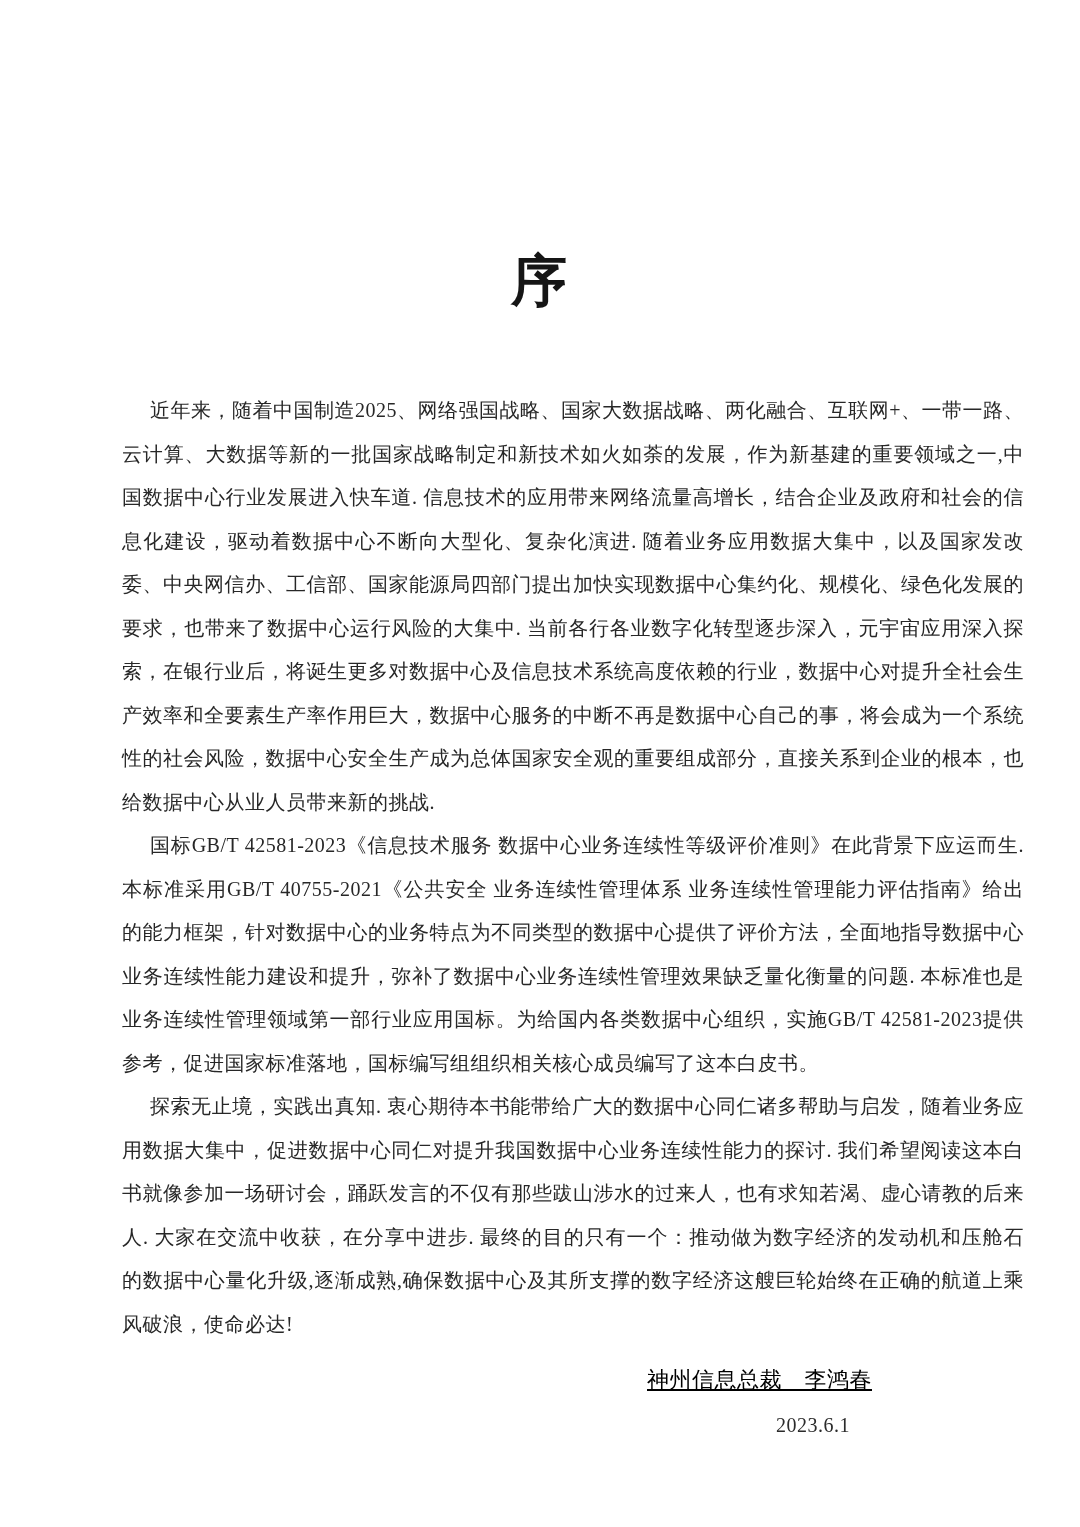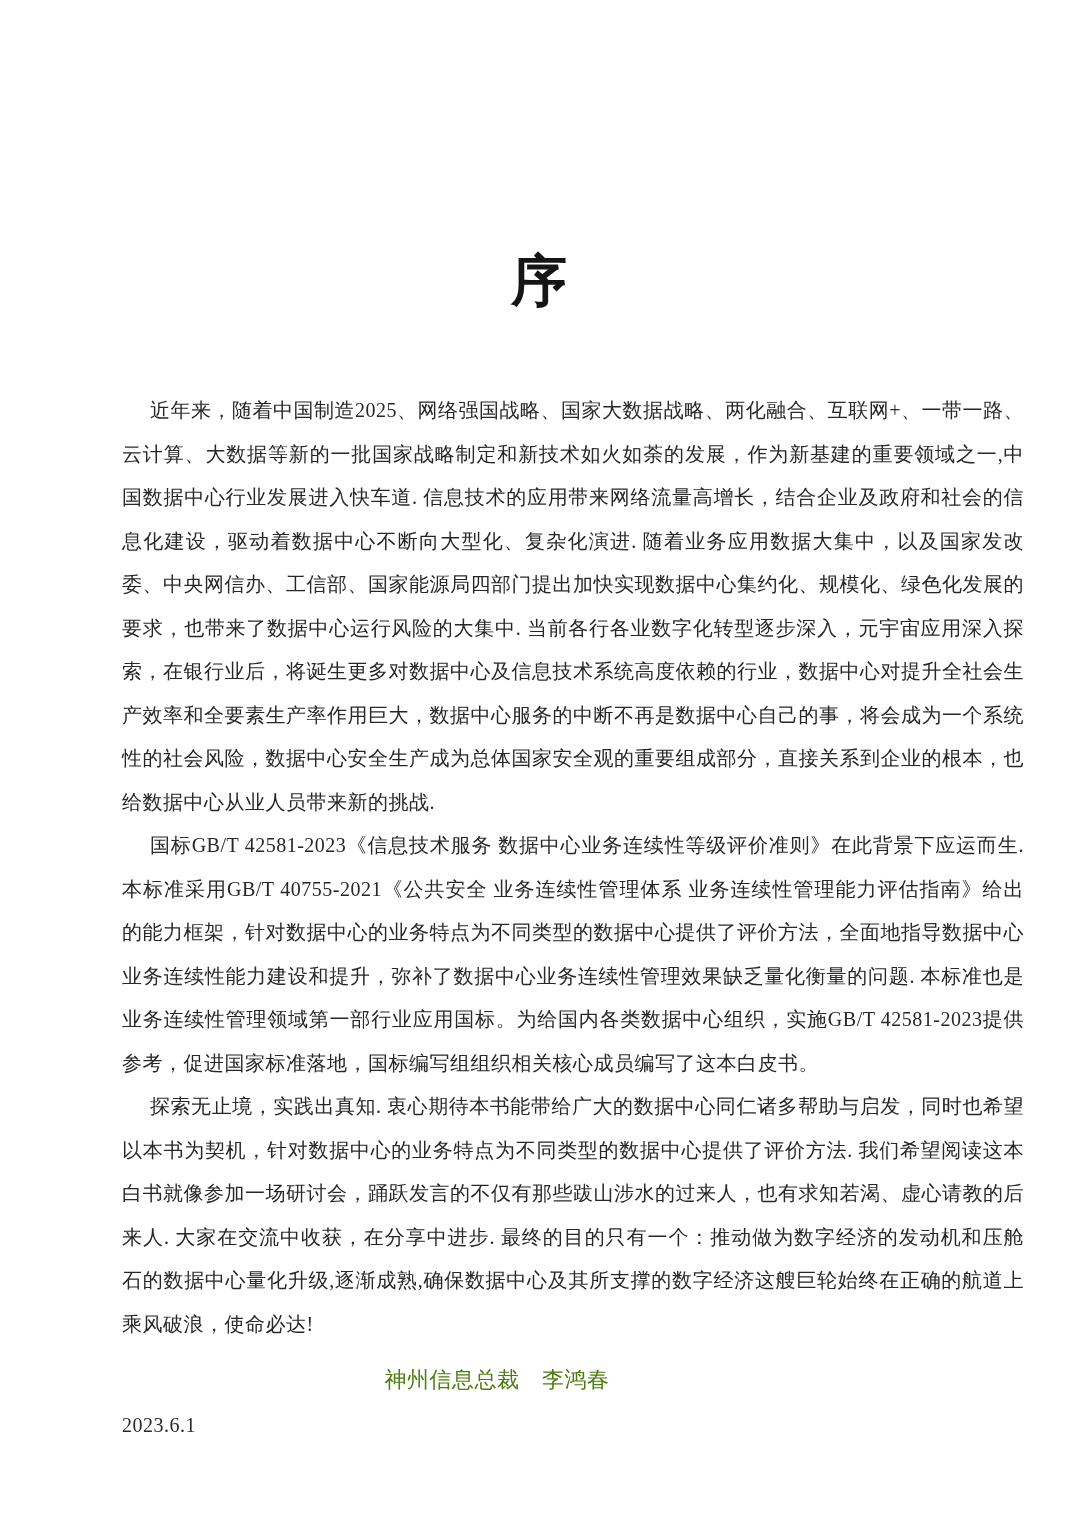--- a/index.html
+++ b/index.html
@@ -37,46 +37,47 @@
   }
   .content p {
     margin: 0;
     text-indent: 28px;
     word-break: break-all;
   }
   .sig-block {
     margin-top: 12px;
   }
   .signature {
-    text-align: center;
+    text-align: right;
     padding-right: 152px;
     font-size: 22px;
     line-height: 44px;
-    color: #4d7c0f;
+    color: #000000;
+    text-decoration: underline;
   }
   .date {
-    text-align: left;
+    text-align: right;
     padding-right: 174px;
     font-size: 20px;
     line-height: 46px;
     color: #2b2b2b;
     font-family: "Liberation Serif", "DejaVu Serif", serif;
   }
 </style>
 </head>
 <body>
 
 <div class="page">
 
   <div class="title">序</div>
 
   <div class="content">
     <p>近年来，随着中国制造2025、网络强国战略、国家大数据战略、两化融合、互联网+、一带一路、云计算、大数据等新的一批国家战略制定和新技术如火如荼的发展，作为新基建的重要领域之一,中国数据中心行业发展进入快车道. 信息技术的应用带来网络流量高增长，结合企业及政府和社会的信息化建设，驱动着数据中心不断向大型化、复杂化演进. 随着业务应用数据大集中，以及国家发改委、中央网信办、工信部、国家能源局四部门提出加快实现数据中心集约化、规模化、绿色化发展的要求，也带来了数据中心运行风险的大集中. 当前各行各业数字化转型逐步深入，元宇宙应用深入探索，在银行业后，将诞生更多对数据中心及信息技术系统高度依赖的行业，数据中心对提升全社会生产效率和全要素生产率作用巨大，数据中心服务的中断不再是数据中心自己的事，将会成为一个系统性的社会风险，数据中心安全生产成为总体国家安全观的重要组成部分，直接关系到企业的根本，也给数据中心从业人员带来新的挑战.</p>
     <p>国标GB/T 42581-2023《信息技术服务 数据中心业务连续性等级评价准则》在此背景下应运而生. 本标准采用GB/T 40755-2021《公共安全 业务连续性管理体系 业务连续性管理能力评估指南》给出的能力框架，针对数据中心的业务特点为不同类型的数据中心提供了评价方法，全面地指导数据中心业务连续性能力建设和提升，弥补了数据中心业务连续性管理效果缺乏量化衡量的问题. 本标准也是业务连续性管理领域第一部行业应用国标。为给国内各类数据中心组织，实施GB/T 42581-2023提供参考，促进国家标准落地，国标编写组组织相关核心成员编写了这本白皮书。</p>
-    <p>探索无止境，实践出真知. 衷心期待本书能带给广大的数据中心同仁诸多帮助与启发，同时也希望以本书为契机，针对数据中心的业务特点为不同类型的数据中心提供了评价方法. 我们希望阅读这本白书就像参加一场研讨会，踊跃发言的不仅有那些跋山涉水的过来人，也有求知若渴、虚心请教的后来人. 大家在交流中收获，在分享中进步. 最终的目的只有一个：推动做为数字经济的发动机和压舱石的数据中心量化升级,逐渐成熟,确保数据中心及其所支撑的数字经济这艘巨轮始终在正确的航道上乘风破浪，使命必达!</p>
+    <p>探索无止境，实践出真知. 衷心期待本书能带给广大的数据中心同仁诸多帮助与启发，随着业务应用数据大集中，促进数据中心同仁对提升我国数据中心业务连续性能力的探讨. 我们希望阅读这本白书就像参加一场研讨会，踊跃发言的不仅有那些跋山涉水的过来人，也有求知若渴、虚心请教的后来人. 大家在交流中收获，在分享中进步. 最终的目的只有一个：推动做为数字经济的发动机和压舱石的数据中心量化升级,逐渐成熟,确保数据中心及其所支撑的数字经济这艘巨轮始终在正确的航道上乘风破浪，使命必达!</p>
 
     <div class="sig-block">
       <div class="signature">神州信息总裁　李鸿春</div>
       <div class="date">2023.6.1</div>
     </div>
   </div>
 
 </div>
 
 </body></html>

